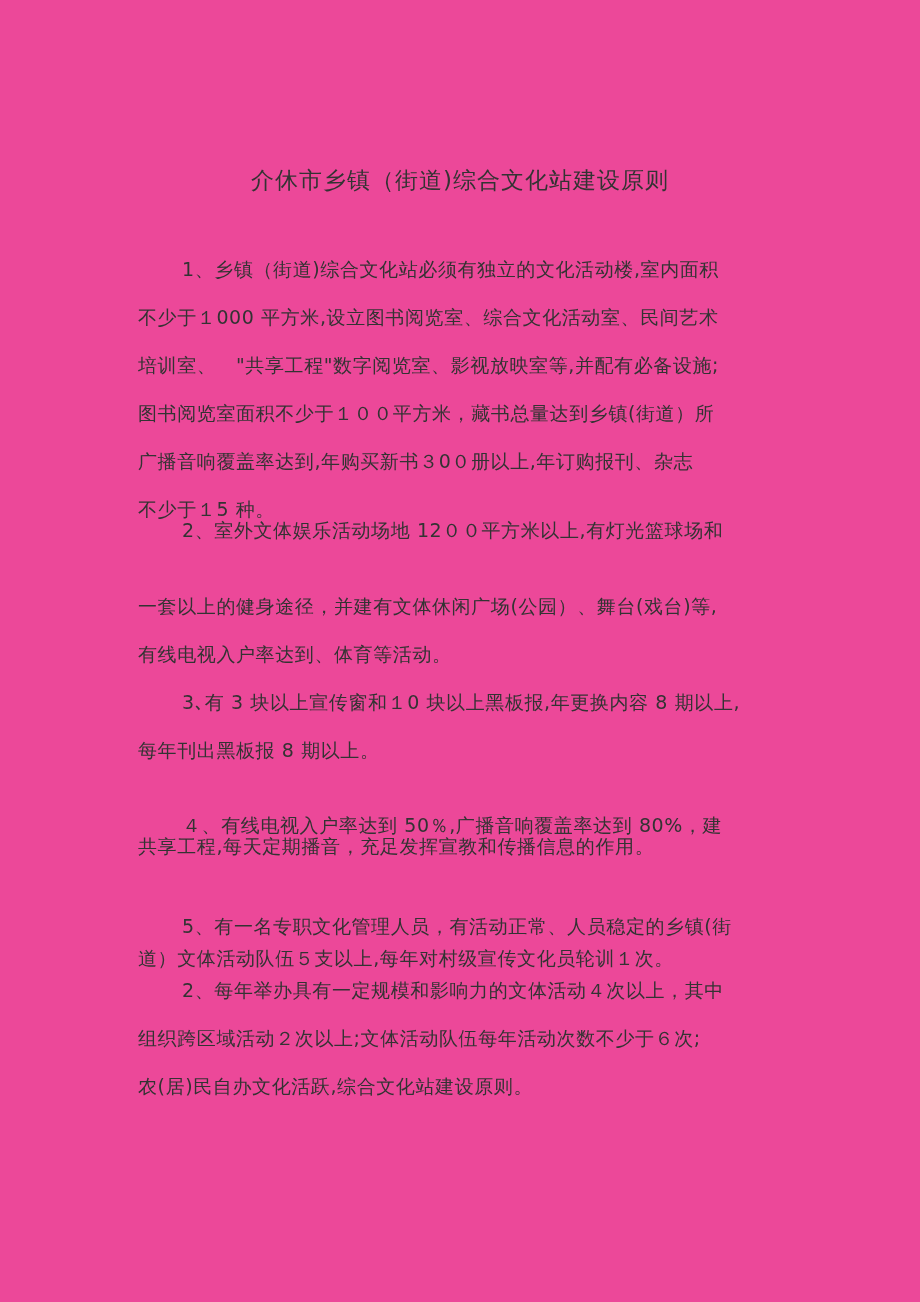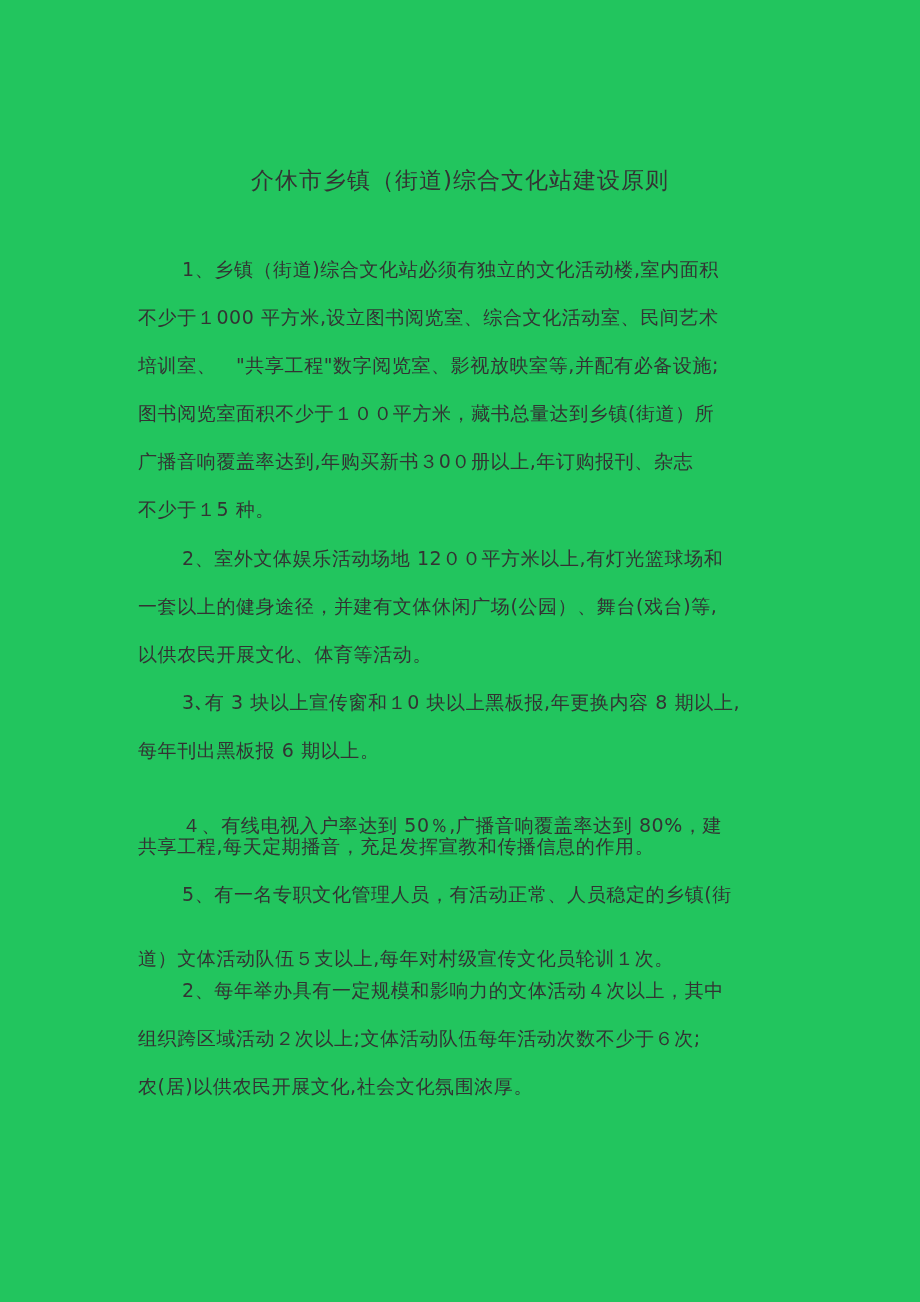--- a/index.html
+++ b/index.html
@@ -13,21 +13,21 @@
       position: relative;
       overflow: hidden;
       font-family: "DejaVu Sans", "Liberation Sans", sans-serif;
       color: #2a2a2a;
     }
     .page {
       position: absolute;
       left: 0; top: 0;
       width: 920px;
       height: 1302px;
-      background: #22c55e;
+      background: #ec4899;
     }
     .title {
       position: absolute;
       left: 0;
       top: 165px;
       width: 920px;
       text-align: center;
       font-size: 23px;
       letter-spacing: 1px;
       color: #333333;
@@ -56,38 +56,38 @@
   <div>
     <div class="line indent" style="top:257px">1、乡镇（街道)综合文化站必须有独立的文化活动楼,室内面积</div>
     <div class="line" style="top:305px">不少于１000 平方米,设立图书阅览室、综合文化活动室、民间艺术</div>
     <div class="line" style="top:353px">培训室、　"共享工程"数字阅览室、影视放映室等,并配有必备设施;</div>
     <div class="line" style="top:401px">图书阅览室面积不少于１００平方米，藏书总量达到乡镇(街道）所</div>
     <div class="line" style="top:449px">广播音响覆盖率达到,年购买新书３0０册以上,年订购报刊、杂志</div>
     <div class="line" style="top:497px">不少于１5 种。</div>
   </div>
 
   <div>
-    <div class="line indent" style="top:546px">2、室外文体娱乐活动场地 12００平方米以上,有灯光篮球场和</div>
+    <div class="line indent" style="top:518px">2、室外文体娱乐活动场地 12００平方米以上,有灯光篮球场和</div>
     <div class="line" style="top:594px">一套以上的健身途径，并建有文体休闲广场(公园）、舞台(戏台)等,</div>
-    <div class="line" style="top:642px">以供农民开展文化、体育等活动。</div>
+    <div class="line" style="top:642px">有线电视入户率达到、体育等活动。</div>
   </div>
 
   <div>
     <div class="line indent" style="top:690px">3､有 3 块以上宣传窗和１0 块以上黑板报,年更换内容 8 期以上,</div>
-    <div class="line" style="top:738px">每年刊出黑板报 6 期以上。</div>
+    <div class="line" style="top:738px">每年刊出黑板报 8 期以上。</div>
   </div>
 
   <div>
     <div class="line indent" style="top:813px">４、有线电视入户率达到 50％,广播音响覆盖率达到 80%，建</div>
     <div class="line" style="top:834px">共享工程,每天定期播音，充足发挥宣教和传播信息的作用。</div>
   </div>
 
   <div>
-    <div class="line indent" style="top:882px">5、有一名专职文化管理人员，有活动正常、人员稳定的乡镇(街</div>
+    <div class="line indent" style="top:914px">5、有一名专职文化管理人员，有活动正常、人员稳定的乡镇(街</div>
     <div class="line" style="top:946px">道）文体活动队伍５支以上,每年对村级宣传文化员轮训１次。</div>
   </div>
 
   <div>
     <div class="line indent" style="top:978px">2、每年举办具有一定规模和影响力的文体活动４次以上，其中</div>
     <div class="line" style="top:1026px">组织跨区域活动２次以上;文体活动队伍每年活动次数不少于６次;</div>
-    <div class="line" style="top:1074px">农(居)以供农民开展文化,社会文化氛围浓厚。</div>
+    <div class="line" style="top:1074px">农(居)民自办文化活跃,综合文化站建设原则。</div>
   </div>
 </div>
 
 </body></html>

